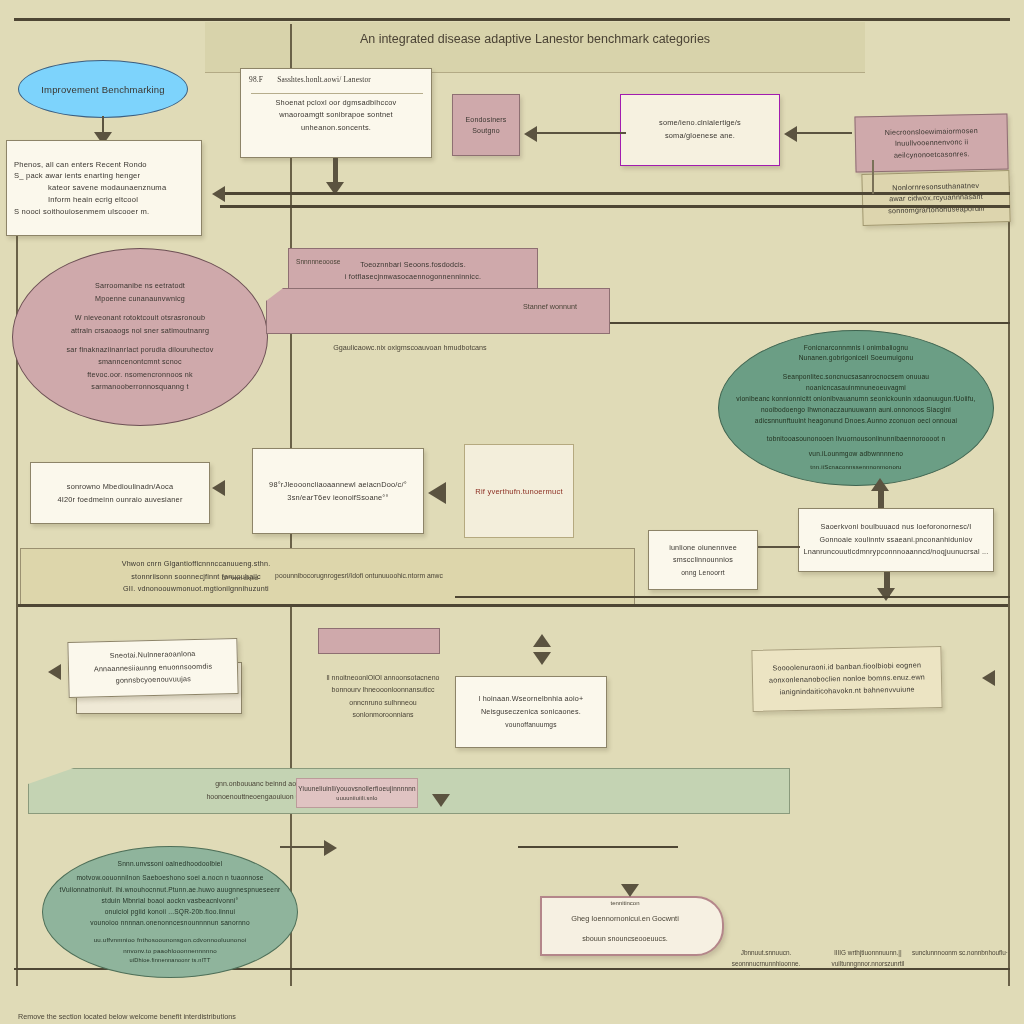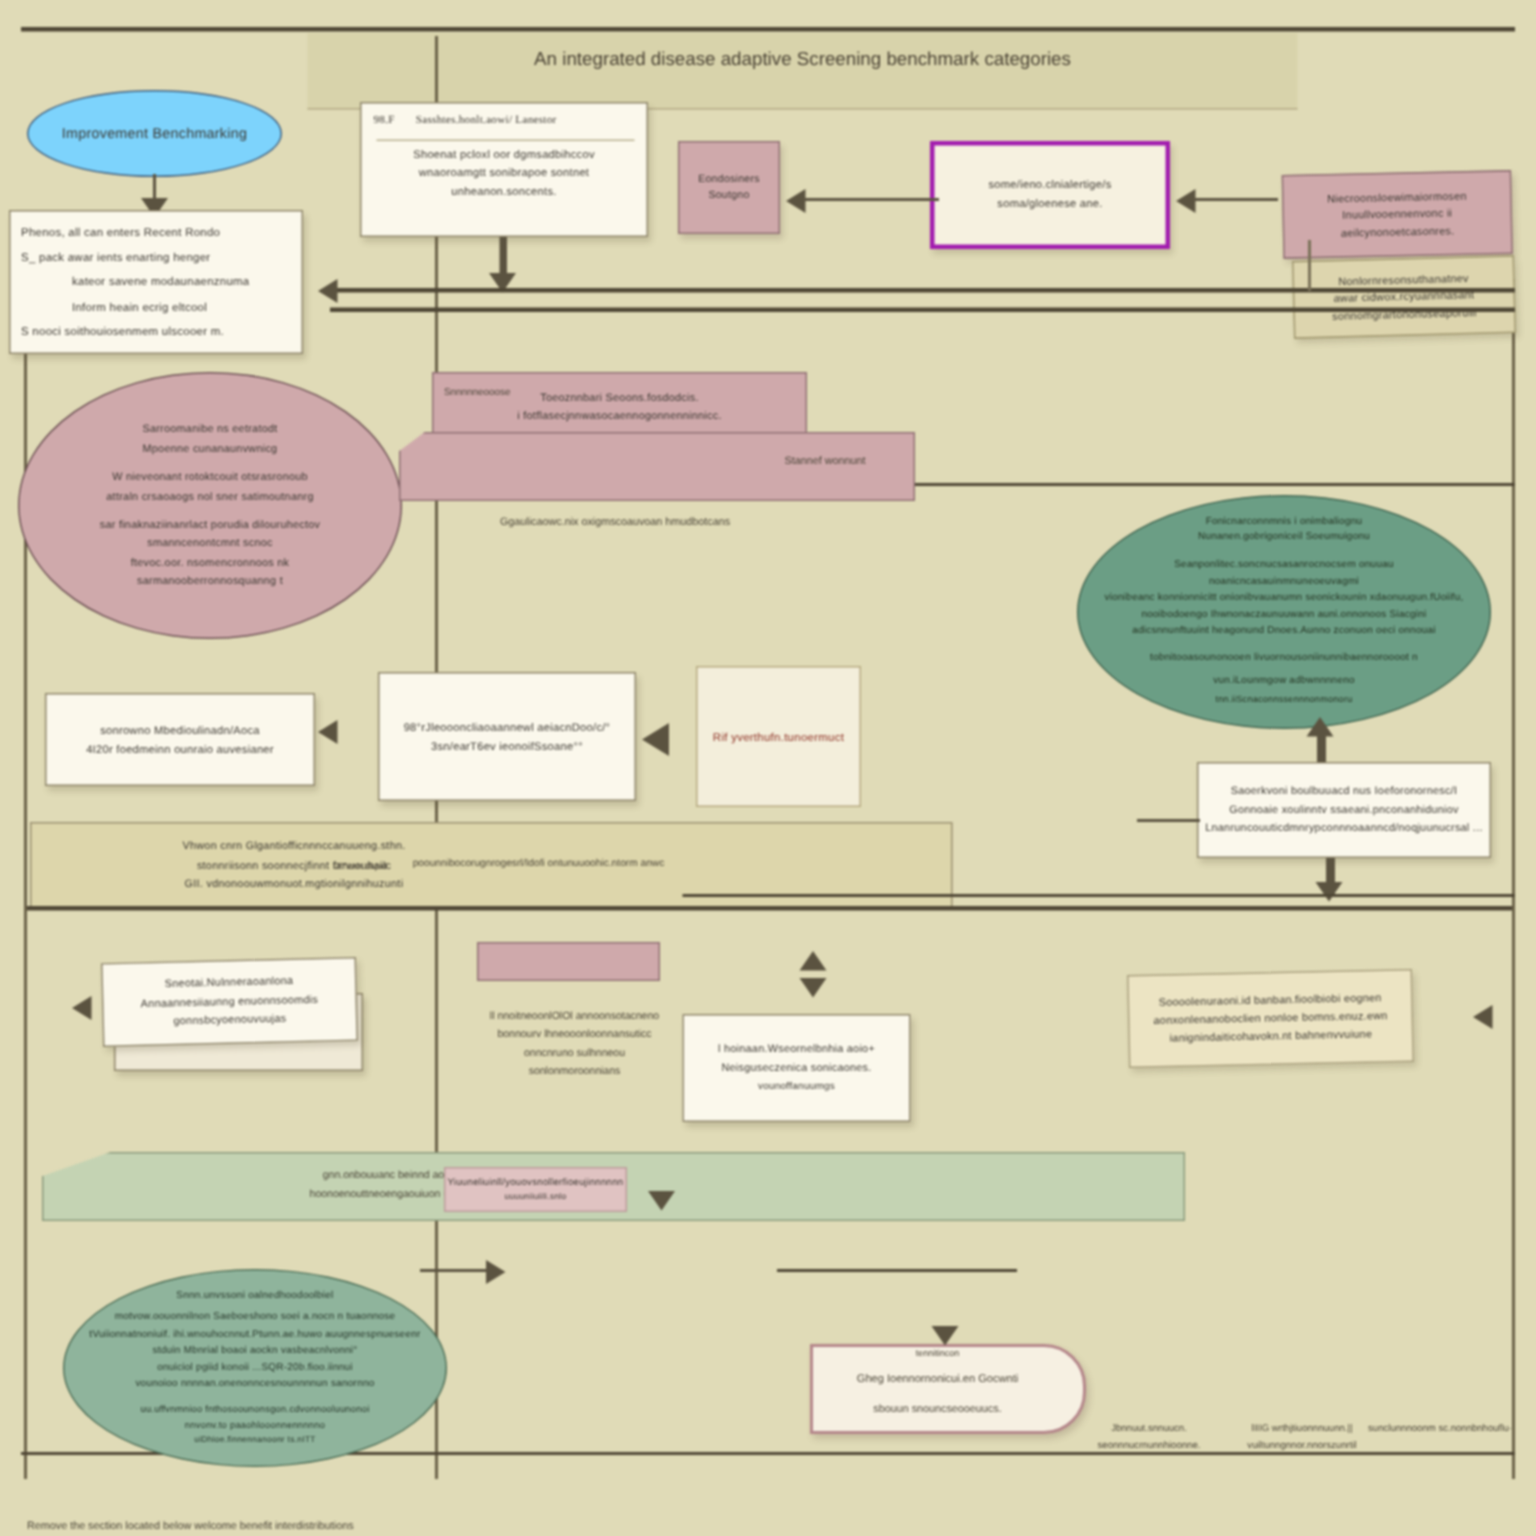--- a/index.html
+++ b/index.html
@@ -31,35 +31,35 @@
 </style>
 </head>
 <body>
 
 <div id="canvas">
 <div id="blurlayer">
 
   <div class="hr" style="left:14px;top:18px;width:996px;height:3px;"></div>
 
   <div class="title-bar" style="left:205px;top:22px;width:660px;height:50px;"></div>
-  <div class="txt" style="left:205px;top:32px;width:660px;font-size:12.5px;color:#4a4234;">An integrated disease adaptive Screening benchmark categories</div>
+  <div class="txt" style="left:205px;top:32px;width:660px;font-size:12.5px;color:#4a4234;">An integrated disease adaptive Lanestor benchmark categories</div>
 
   <div class="vr" style="left:16px;top:186px;width:2px;height:800px;background:#6a6148;"></div>
   <div class="vr" style="left:1008px;top:186px;width:2px;height:800px;background:#6a6148;"></div>
   <div class="vr" style="left:290px;top:24px;width:2px;height:962px;background:#6a6148;"></div>
   <div class="hr" style="left:14px;top:968px;width:996px;height:2px;"></div>
 
   <div class="node ell" style="left:18px;top:60px;width:170px;height:58px;background:#7dd3fc;border-color:#3d5f80;font-size:9.5px;">
     <span>Improvement Benchmarking</span>
   </div>
 
   <div class="arrowline" style="left:102px;top:116px;width:2px;height:22px;"></div>
   <div class="ah ah-down" style="left:94px;top:132px;"></div>
 
-  <div class="node rect" style="left:6px;top:140px;width:196px;height:96px;align-items:flex-start;justify-content:space-between;padding:8px 7px;font-size:7.6px;line-height:1.55;text-align:left;">
+  <div class="node rect" style="left:6px;top:140px;width:196px;height:96px;align-items:flex-start;justify-content:center;padding:8px 7px;font-size:7.6px;line-height:1.55;text-align:left;">
     <span>Phenos, all can enters Recent Rondo</span>
     <span>S_ pack   awar ients enarting henger</span>
     <span style="padding-left:34px;">kateor savene modaunaenznuma</span>
     <span style="padding-left:34px;">Inform heain ecrig eltcool</span>
     <span>S  nooci        soithouiosenmem ulscooer m.</span>
   </div>
 
   <div class="node rect" style="left:240px;top:68px;width:192px;height:90px;align-items:center;justify-content:flex-start;padding:5px 8px;font-size:7.4px;line-height:1.7;">
     <div style="display:flex;width:100%;gap:14px;align-items:baseline;font-family:Liberation Serif, serif;">
       <span style="width:auto;">98.F</span>
@@ -71,21 +71,21 @@
     <span>unheanon.soncents.</span>
   </div>
   <div class="arrowline" style="left:333px;top:158px;width:5px;height:30px;"></div>
   <div class="ah ah-down" style="left:326px;top:182px;"></div>
 
   <div class="node" style="left:452px;top:94px;width:68px;height:62px;background:#cfa9ab;border:1px solid #8e6f72;font-size:7px;line-height:1.6;box-shadow:2px 3px 4px rgba(90,70,60,.2);">
     <span>Eondosiners</span>
     <span>Soutgno</span>
   </div>
 
-  <div class="node" style="left:620px;top:94px;width:160px;height:72px;background:#f6f1e0;border:3px solid #a21caf;font-size:7.4px;line-height:1.7;box-shadow:2px 3px 4px rgba(90,80,55,.2);">
+  <div class="node" style="left:620px;top:94px;width:160px;height:72px;background:#f6f1e0;border:1px solid #a21caf;font-size:7.4px;line-height:1.7;box-shadow:2px 3px 4px rgba(90,80,55,.2);">
     <span>some/ieno.clnialertige/s</span>
     <span>soma/gloenese  ane.</span>
   </div>
 
   <div class="arrowline" style="left:530px;top:132px;width:96px;height:2px;"></div>
   <div class="ah ah-left" style="left:524px;top:126px;"></div>
   <div class="arrowline" style="left:790px;top:132px;width:62px;height:2px;"></div>
   <div class="ah ah-left" style="left:784px;top:126px;"></div>
 
   <div class="node" style="left:855px;top:115px;width:153px;height:56px;background:#cfa9ab;border:1px solid #8e6f72;font-size:7.2px;line-height:1.6;transform:rotate(-1.2deg);box-shadow:2px 3px 4px rgba(90,70,60,.2);">
@@ -161,20 +161,25 @@
   <div class="ah ah-left" style="left:212px;top:480px;"></div>
 
   <div class="node band" style="left:20px;top:548px;width:615px;height:58px;background:#ddd6ab;border-color:#9a9070;align-items:flex-start;justify-content:center;padding-left:40px;font-size:7.2px;line-height:1.75;text-align:center;">
     <span style="width:270px;">Vhwon cnrn Glgantiofficnnnccanuueng.sthn.</span>
     <span style="width:270px;">stonnriisonn  soonnecjfinnt  fanuouhailc</span>
     <span style="width:270px;">GII. vdnonoouwmonuot.mgtionilgnnihuzunti</span>
   </div>
   <div class="txt" style="left:195px;top:575px;width:90px;font-size:6px;">D°°vwn dkpid</div>
   <div class="txt" style="left:264px;top:572px;width:190px;font-size:6.8px;">poounnibocorugnrogesrl/Idofi  ontunuuoohic.ntorm  anwc</div>
 
+  <div class="node rect" style="left:648px;top:530px;width:110px;height:60px;font-size:7.2px;line-height:1.7;">
+    <span>iunlione  oiunennvee</span>
+    <span>smscclinnounnios</span>
+    <span style="font-size:6.6px;">onng  Lenoorrt</span>
+  </div>
 
   <div class="node rect" style="left:798px;top:508px;width:196px;height:64px;font-size:7.2px;line-height:1.75;">
     <span>Saoerkvoni  boulbuuacd nus  Ioeforonornesc/I</span>
     <span>Gonnoaie xoulinntv  ssaeani.pnconanhiduniov</span>
     <span>Lnanruncouuticdmnrypconnnoaanncd/noqjuunucrsal ...</span>
   </div>
   <div class="arrowline" style="left:884px;top:572px;width:6px;height:24px;"></div>
   <div class="ah ah-down" style="left:877px;top:588px;"></div>
   <div class="arrowline" style="left:758px;top:546px;width:42px;height:2px;"></div>
 

